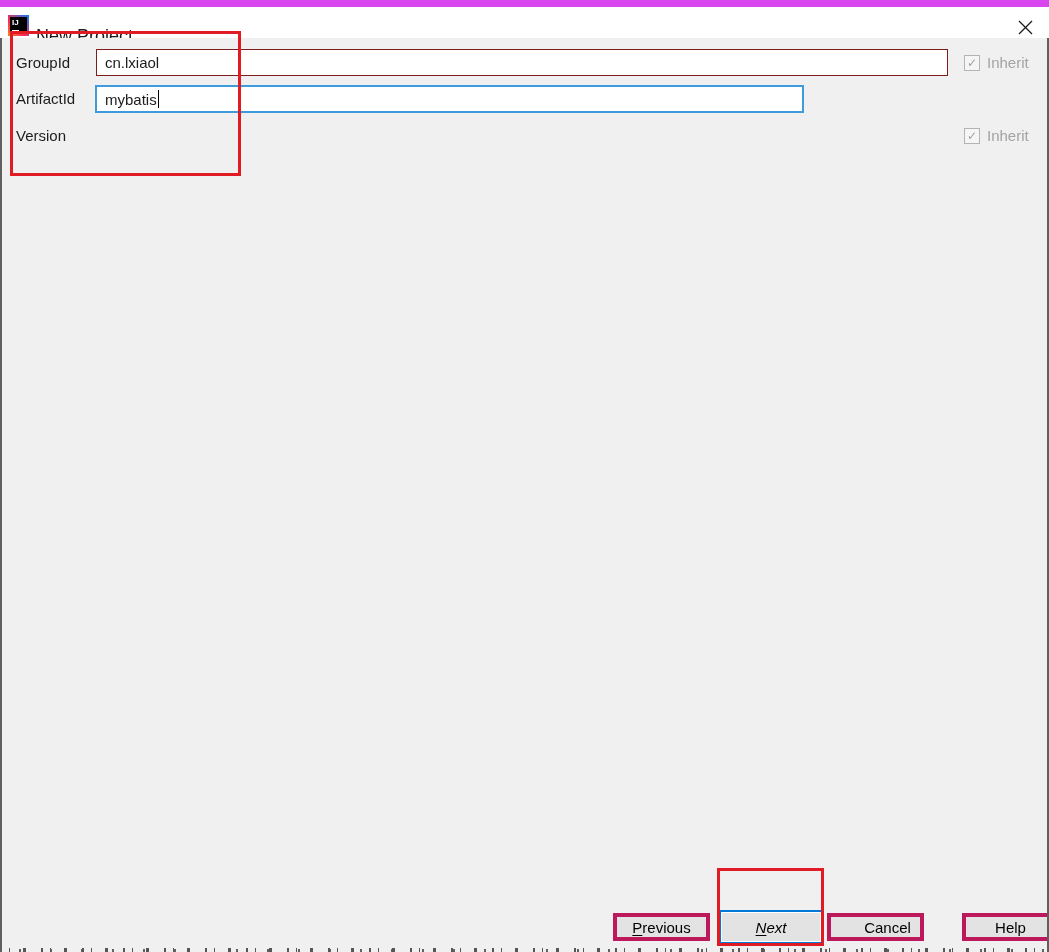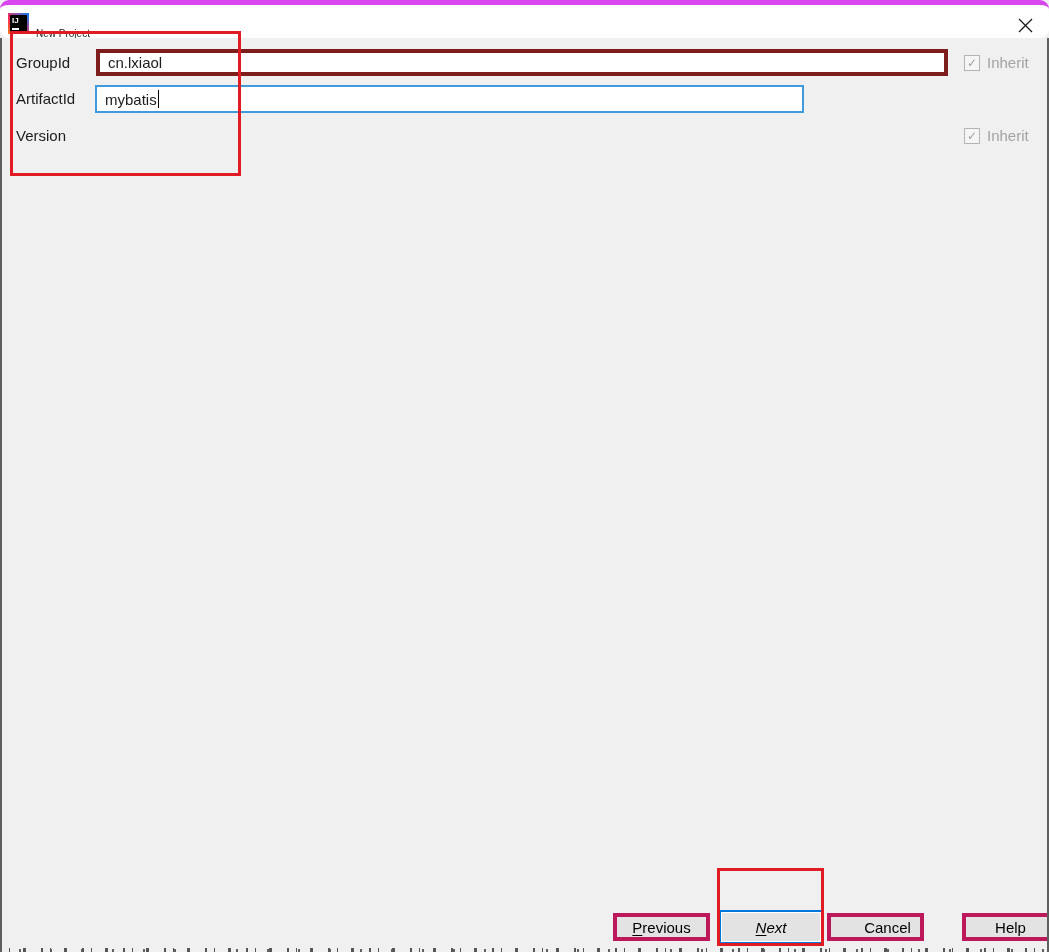--- a/index.html
+++ b/index.html
@@ -18,22 +18,21 @@
     width: 1049px; height: 952px;
     background: var(--body-bg);
     overflow: hidden;
   }
 
   
   .titlebar {
     position: absolute; left: 0; top: 0;
     width: 100%; height: 38px;
     background: var(--titlebar-bg);
-    border-top: 5px solid #d946ef;
-    border-radius: 9px;
+    border-top: 7px solid #d946ef;
   }
   .app-icon {
     position: absolute; left: 8px; top: 8px;
     width: 21px; height: 21px;
     background: linear-gradient(225deg, #007eff 0%, #fe2857 60%, #fc801d 100%);
   }
   .app-icon-inner {
     position: absolute; left: 2px; top: 2px; right: 2px; bottom: 2px;
     background: #000;
   }
@@ -42,21 +41,21 @@
     color: #fff; font-size: 8px; font-weight: bold; letter-spacing: 0px;
     font-family: "Liberation Sans", sans-serif;
   }
   .app-icon-bar {
     position: absolute; left: 2px; bottom: 2px;
     width: 7px; height: 2px; background: #fff;
   }
   .title-text {
     position: absolute; left: 36px; top: 10px;
     height: 38px; line-height: 38px;
-    font-size: 10px; color: #1c1c1c;
+    font-size: 18px; color: #1c1c1c;
   }
   .close-btn {
     position: absolute; right: 10px; top: 7px;
     width: 28px; height: 26px;
     display: flex; align-items: center; justify-content: center;
     cursor: pointer;
   }
 
   
   .dialog-body {
@@ -74,21 +73,21 @@
     position: absolute; left: 16px;
     font-size: 15px; color: #1c1c1c;
   }
   .lbl-groupid    { top: 11px;  height: 27px; line-height: 27px; }
   .lbl-artifactid { top: 47px;  height: 28px; line-height: 28px; }
   .lbl-version    { top: 84px;  height: 27px; line-height: 27px; }
 
   .text-input {
     position: absolute;
     background: #ffffff;
-    border: 4px solid #7f1d1d;
+    border: 1px solid #7f1d1d;
     font-size: 15px; color: #1c1c1c;
     display: flex; align-items: center;
     padding-left: 8px;
     white-space: pre;
   }
   .inp-groupid    { left: 96px; top: 11px; width: 852px; height: 27px; }
   .inp-artifactid { left: 95px; top: 47px; width: 709px; height: 28px;
                     border: 2px solid var(--input-focus-border); }
   .inp-version    { left: 96px; top: 84px; width: 852px; height: 27px; }
 

